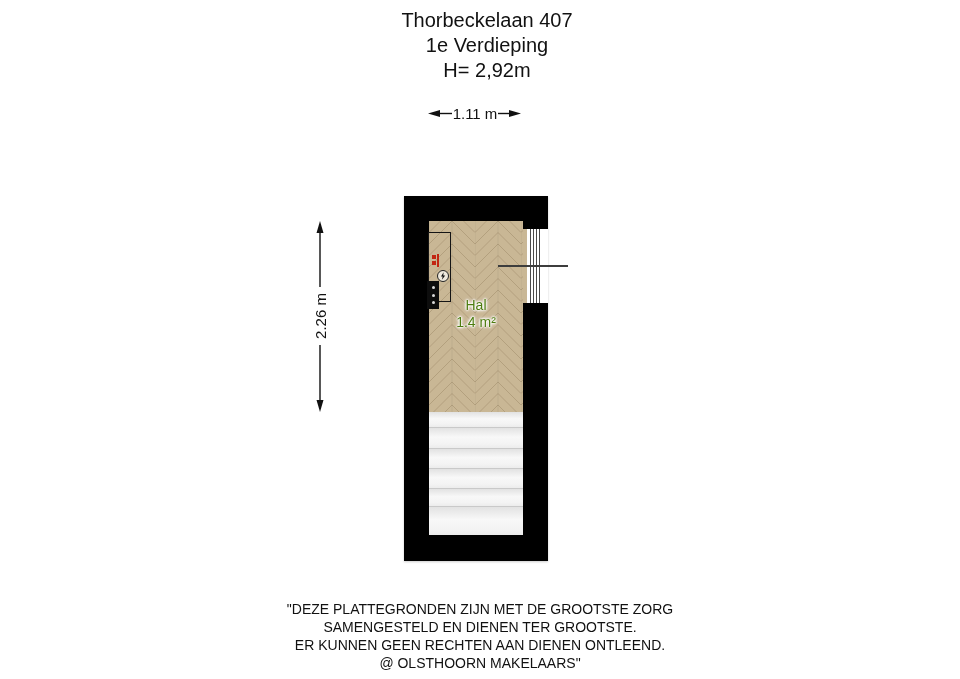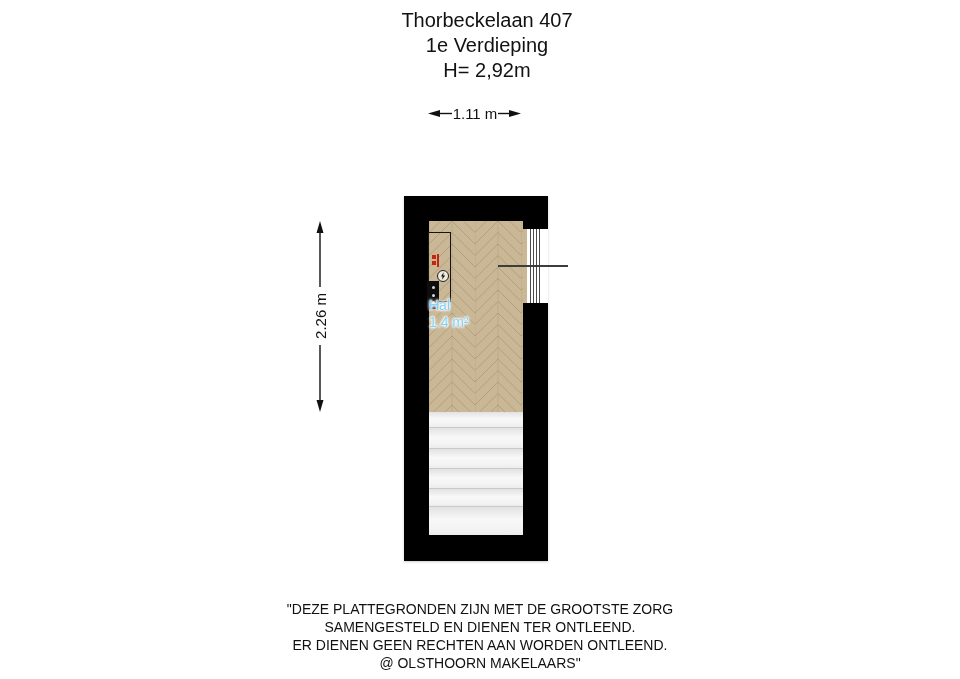--- a/index.html
+++ b/index.html
@@ -32,21 +32,21 @@
 
   
   .closet{left:-1px;top:11px;width:23px;height:70px;border:1.5px solid #151515;box-sizing:border-box;background:transparent;}
   .panel{left:-2px;top:48px;width:12px;height:28px;background:#0d0d0d;display:flex;flex-direction:column;align-items:center;justify-content:space-evenly;}
   .panel .dot{width:3px;height:3px;border-radius:50%;background:#d8d8d8;}
   .bolt-circle{left:8px;top:37px;width:12px;height:12px;border-radius:50%;border:1px solid #222;background:#efe9dc;box-sizing:border-box;}
   .red-sq{width:4px;height:4px;background:#c22612;left:2.5px;}
   .red-bar{left:7.5px;top:21px;width:2px;height:13px;background:#c22612;}
 
   
-  .room-label{left:0;top:76px;width:94px;text-align:left;line-height:17px;font-size:14px;color:#7dd3fc;
+  .room-label{left:0;top:76px;width:94px;text-align:center;line-height:17px;font-size:14px;color:#4d7c0f;
     text-shadow:0 0 2px #fff,0 0 2px #fff,0 0 3px #fff,0 0 3px #fff,0 0 4px #fff;}
 
   
   .footer{top:600px;left:0;width:960px;text-align:center;font-size:14px;line-height:18px;color:#111;}
 </style>
 </head>
 <body>
 
 <div class="abs title-block">
   <div>Thorbeckelaan 407</div>
@@ -134,16 +134,16 @@
     <div class="abs door-line" style="left:10px;"></div>
     <div class="abs door-line" style="left:13px;"></div>
     <div class="abs door-line" style="left:16px;"></div>
   </div>
 
   <div class="abs door-leaf"></div>
 </div>
 
 <div class="abs footer">
   <div>"DEZE PLATTEGRONDEN ZIJN MET DE GROOTSTE ZORG</div>
-  <div>SAMENGESTELD EN DIENEN TER ONTLEEND.</div>
-  <div>ER DIENEN GEEN RECHTEN AAN WORDEN ONTLEEND.</div>
+  <div>SAMENGESTELD EN DIENEN TER GROOTSTE.</div>
+  <div>ER KUNNEN GEEN RECHTEN AAN DIENEN ONTLEEND.</div>
   <div>@ OLSTHOORN MAKELAARS"</div>
 </div>
 
 </body></html>

